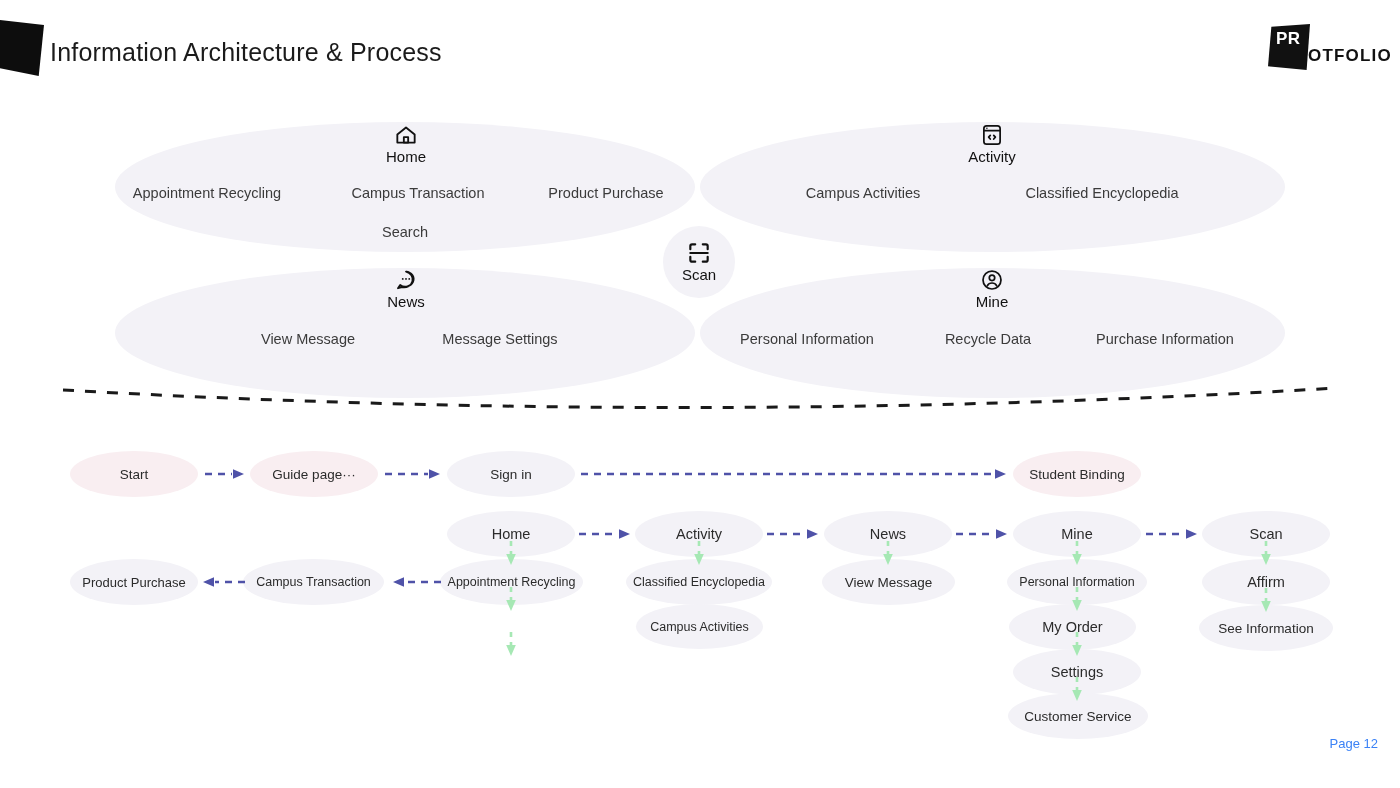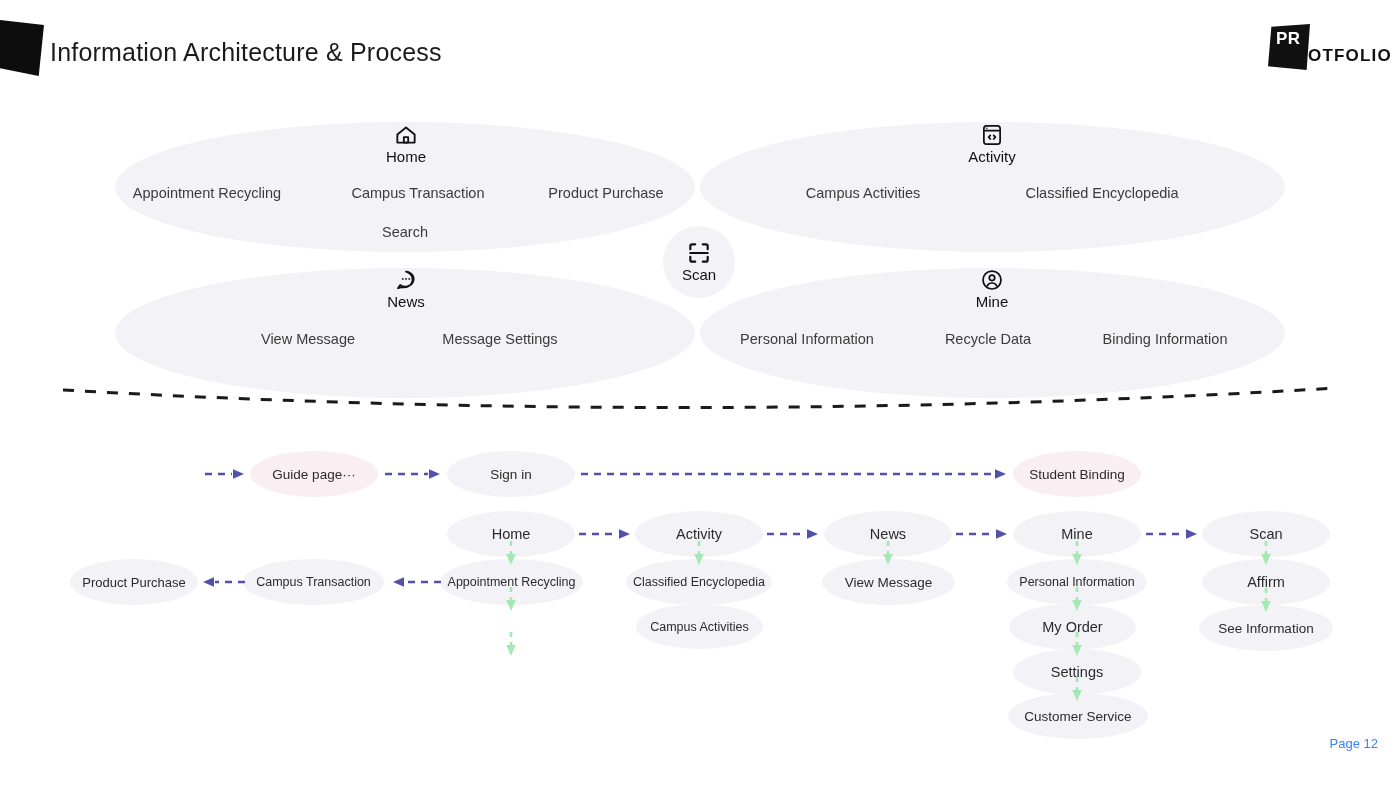--- a/index.html
+++ b/index.html
@@ -152,26 +152,27 @@
   <div class="sec-icon" style="left:992px; top:267px;">
     <svg viewBox="0 0 24 24" width="26" height="26" fill="none" stroke="#111" stroke-width="1.6" stroke-linecap="round" stroke-linejoin="round">
       <circle cx="12" cy="12" r="8.3"></circle>
       <circle cx="12" cy="10" r="2.5"></circle>
       <path d="M7.6 17.4 A5 5 0 0 1 16.4 17.4"></path>
     </svg>
   </div>
   <div class="sec-title" style="left:992px; top:293px;">Mine</div>
   <div class="ia-label" style="left:807px; top:331px;">Personal Information</div>
   <div class="ia-label" style="left:988px; top:331px;">Recycle Data</div>
-  <div class="ia-label" style="left:1165px; top:331px;">Binding Information</div>
+  <div class="ia-label" style="left:1165px; top:331px;">Purchase Information</div>
 
   <svg class="divider" width="1290" height="45" viewBox="0 0 1290 45">
     <path d="M8 12 Q645 48 1282 10" fill="none" stroke="#1a1a1a" stroke-width="3" stroke-dasharray="11 11" stroke-linecap="butt"></path>
   </svg>
 
+  <div class="node pink" style="left:70px;  top:451px; width:128px; height:46px; font-size:13.5px;">Start</div>
   <div class="node pink" style="left:250px; top:451px; width:128px; height:46px; font-size:13.5px;">Guide page···</div>
   <div class="node gray" style="left:447px; top:451px; width:128px; height:46px; font-size:13.5px;">Sign in</div>
   <div class="node pink" style="left:1013px; top:451px; width:128px; height:46px; font-size:13.5px;">Student Binding</div>
 
   <svg class="harrow" style="left:204px; top:468px; width:44px;" viewBox="0 0 44 12">
     <path d="M1 6 H28" stroke="#4f52a8" stroke-width="2.4" stroke-dasharray="7 6" fill="none"></path>
     <path d="M29 1.2 L40 6 L29 10.8 Z" fill="#4f52a8"></path>
   </svg>
   <svg class="harrow" style="left:384px; top:468px; width:60px;" viewBox="0 0 60 12">
     <path d="M1 6 H44" stroke="#4f52a8" stroke-width="2.4" stroke-dasharray="7 6" fill="none"></path>

